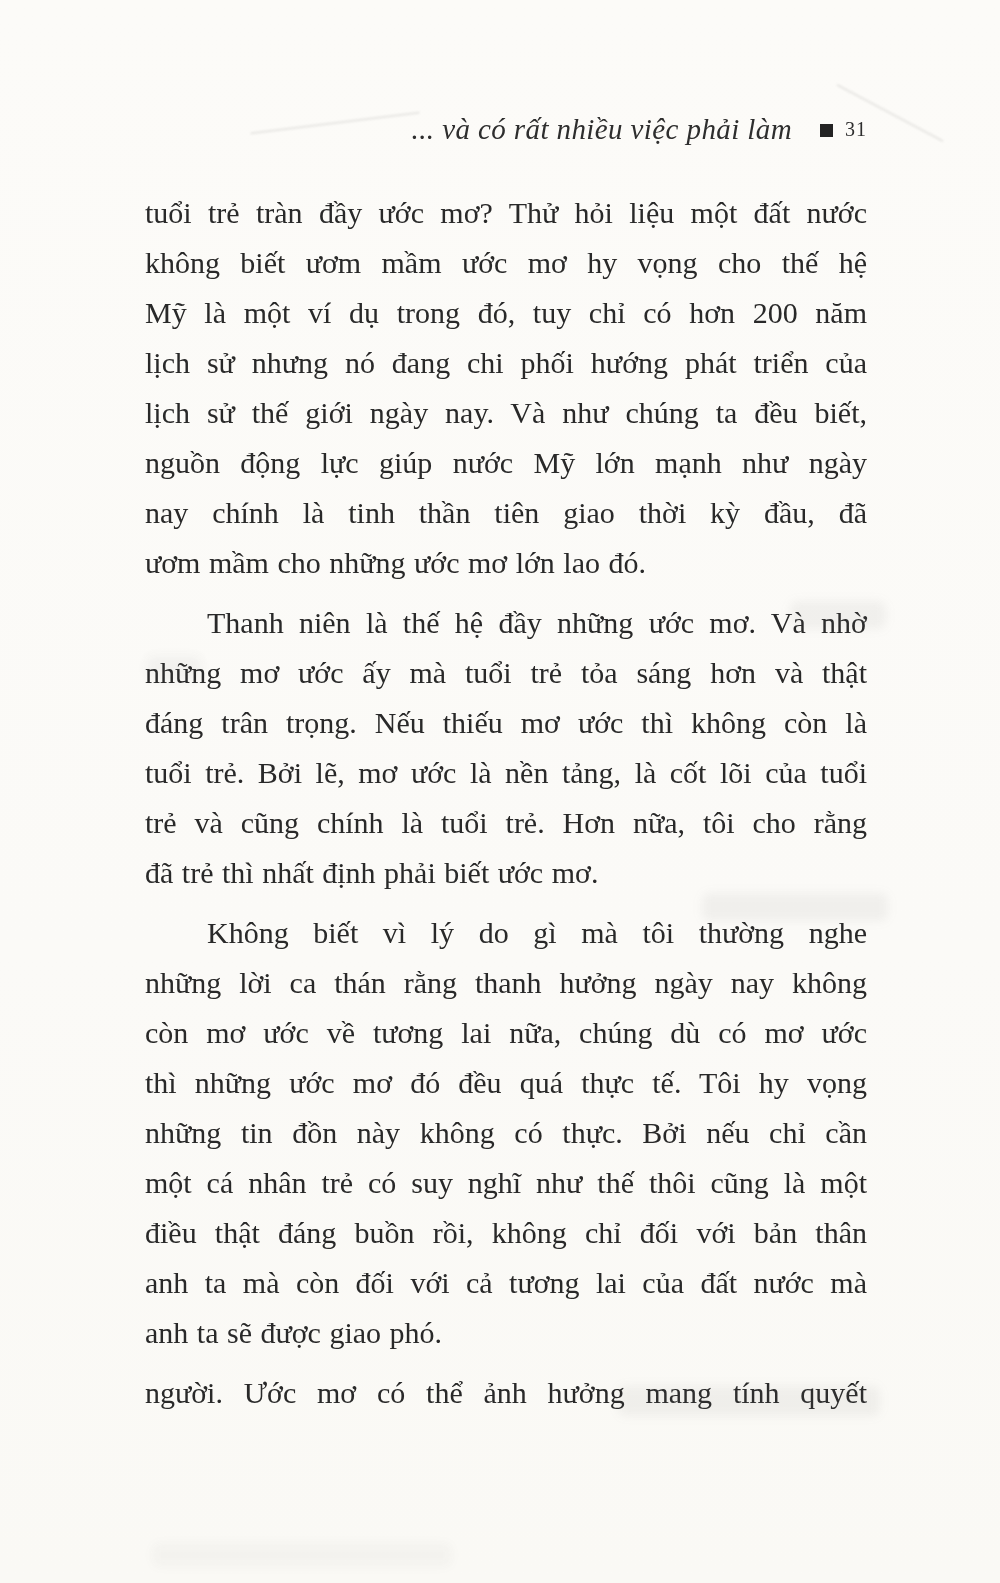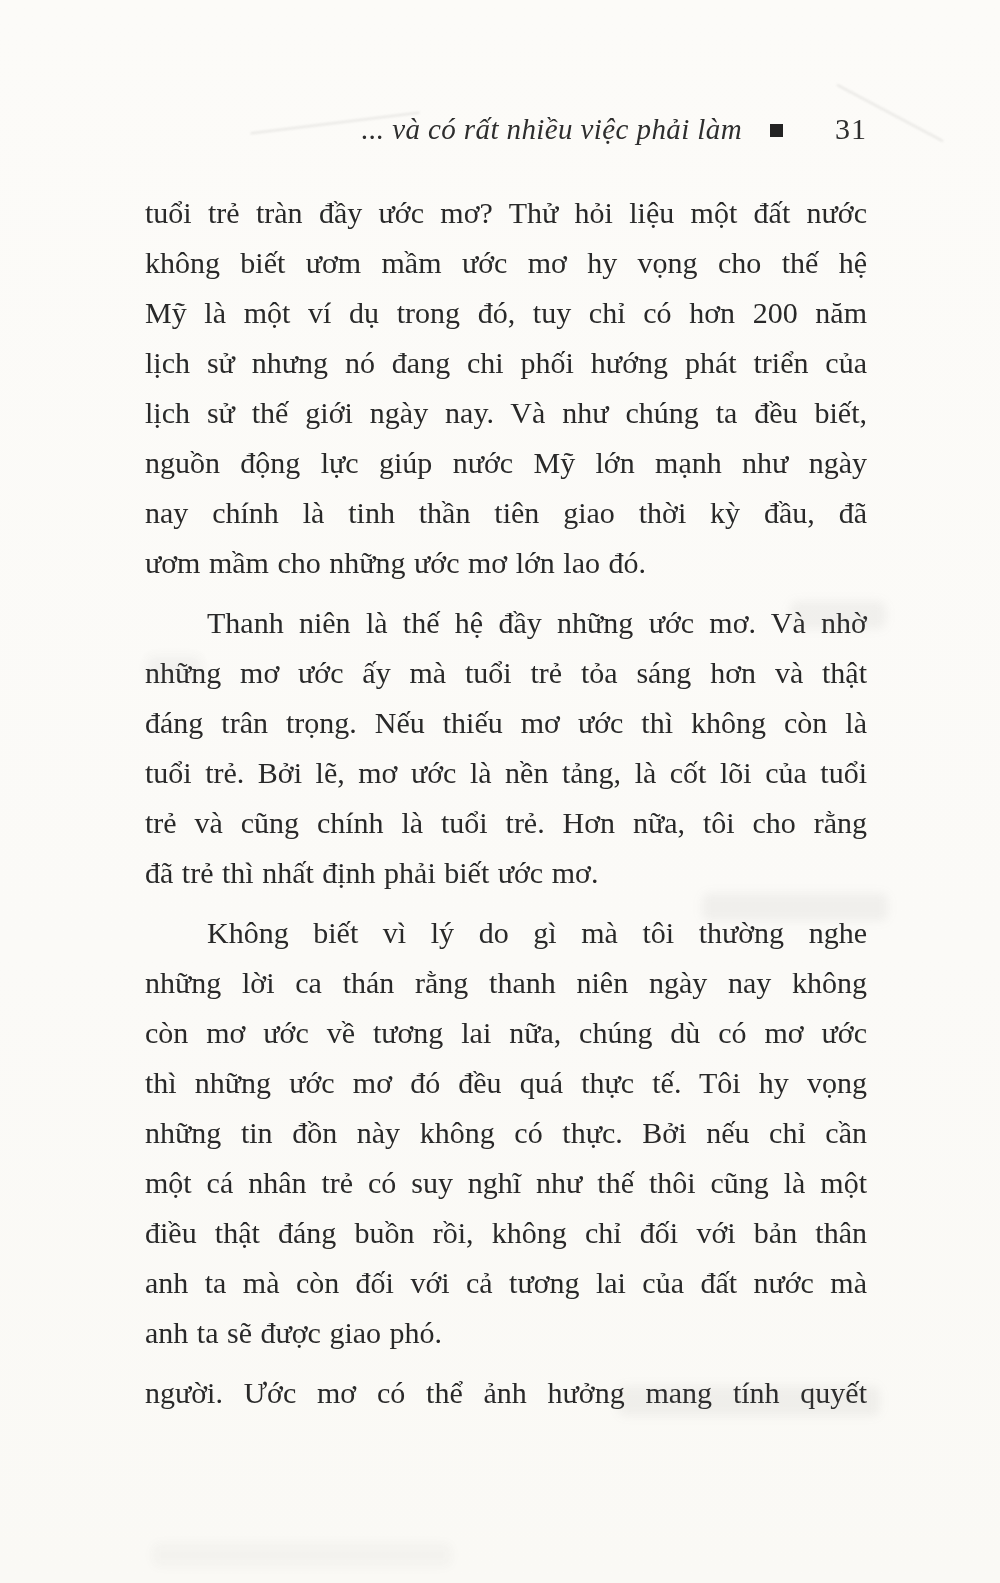--- a/index.html
+++ b/index.html
@@ -32,23 +32,22 @@
     letter-spacing: 0.4px;
   }
   .header-square {
     width: 13px;
     height: 13px;
     background: #232323;
     margin: 3px 12px 0 28px;
     flex: 0 0 auto;
   }
   .header-page {
-    font-size: 30px;
+    font-size: 20px;
     letter-spacing: 1px;
-    margin-left: 40px;
   }
 
   
   .bodytext {
     position: absolute;
     top: 188px;
     left: 145px;
     width: 722px;
     font-size: 30px;
     line-height: 50px;
@@ -113,21 +112,21 @@
       <div class="line indent">Thanh niên là thế hệ đầy những ước mơ. Và nhờ</div>
       <div class="line">những mơ ước ấy mà tuổi trẻ tỏa sáng hơn và thật</div>
       <div class="line">đáng trân trọng. Nếu thiếu mơ ước thì không còn là</div>
       <div class="line">tuổi trẻ. Bởi lẽ, mơ ước là nền tảng, là cốt lõi của tuổi</div>
       <div class="line">trẻ và cũng chính là tuổi trẻ. Hơn nữa, tôi cho rằng</div>
       <div class="line endline">đã trẻ thì nhất định phải biết ước mơ.</div>
     </div>
 
     <div class="para">
       <div class="line indent">Không biết vì lý do gì mà tôi thường nghe</div>
-      <div class="line">những lời ca thán rằng thanh niên ngày nay không</div>
+      <div class="line">những lời ca thán rằng thanh hưởng ngày nay không</div>
       <div class="line">còn mơ ước về tương lai nữa, chúng dù có mơ ước</div>
       <div class="line">thì những ước mơ đó đều quá thực tế. Tôi hy vọng</div>
       <div class="line">những tin đồn này không có thực. Bởi nếu chỉ cần</div>
       <div class="line">một cá nhân trẻ có suy nghĩ như thế thôi cũng là một</div>
       <div class="line">điều thật đáng buồn rồi, không chỉ đối với bản thân</div>
       <div class="line">anh ta mà còn đối với cả tương lai của đất nước mà</div>
       <div class="line endline">anh ta sẽ được giao phó.</div>
     </div>
 
     <div class="para">

